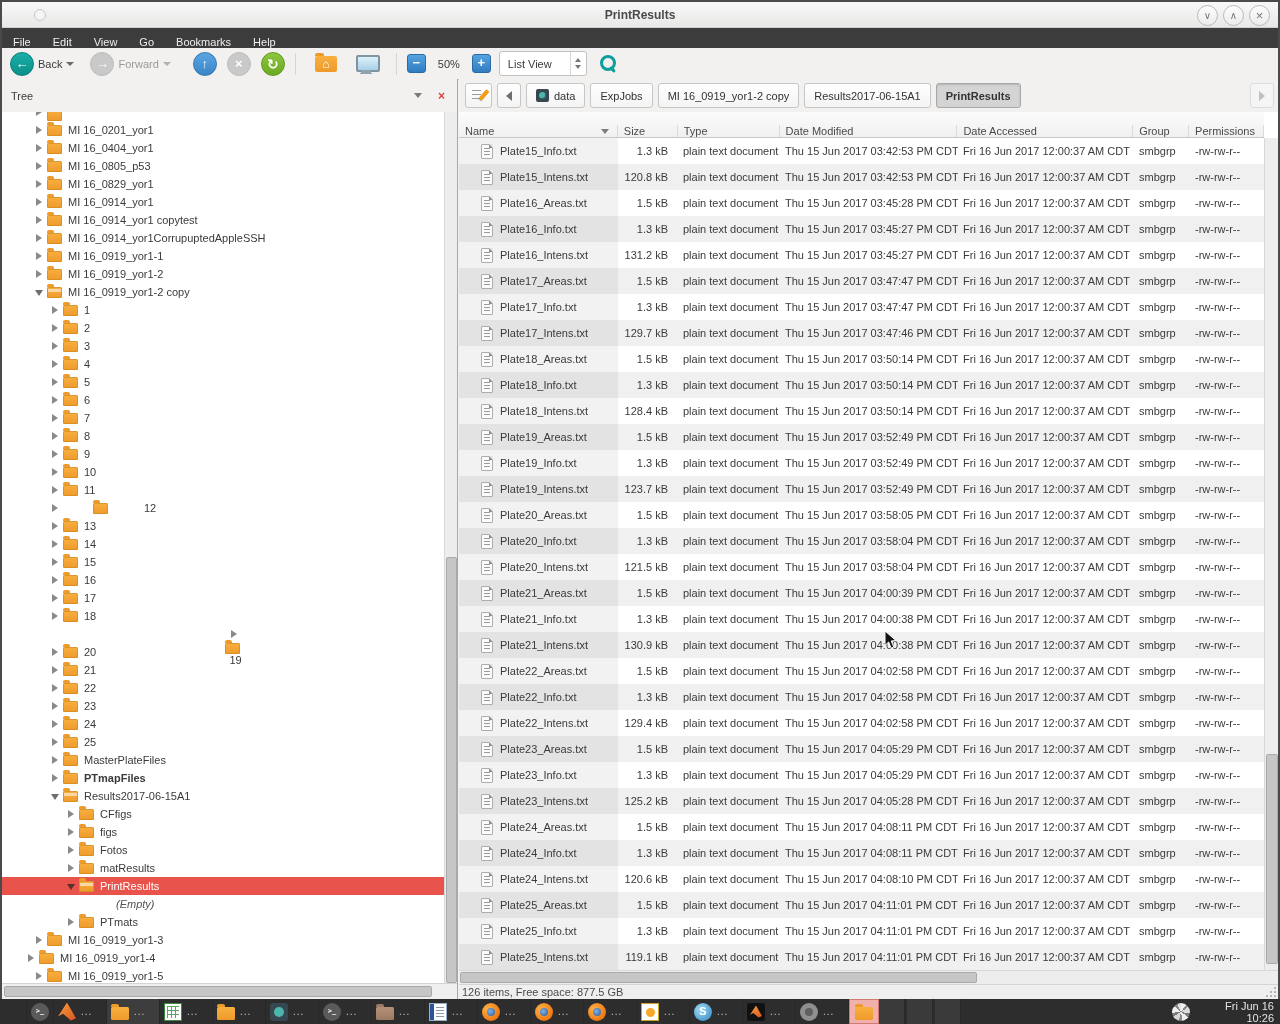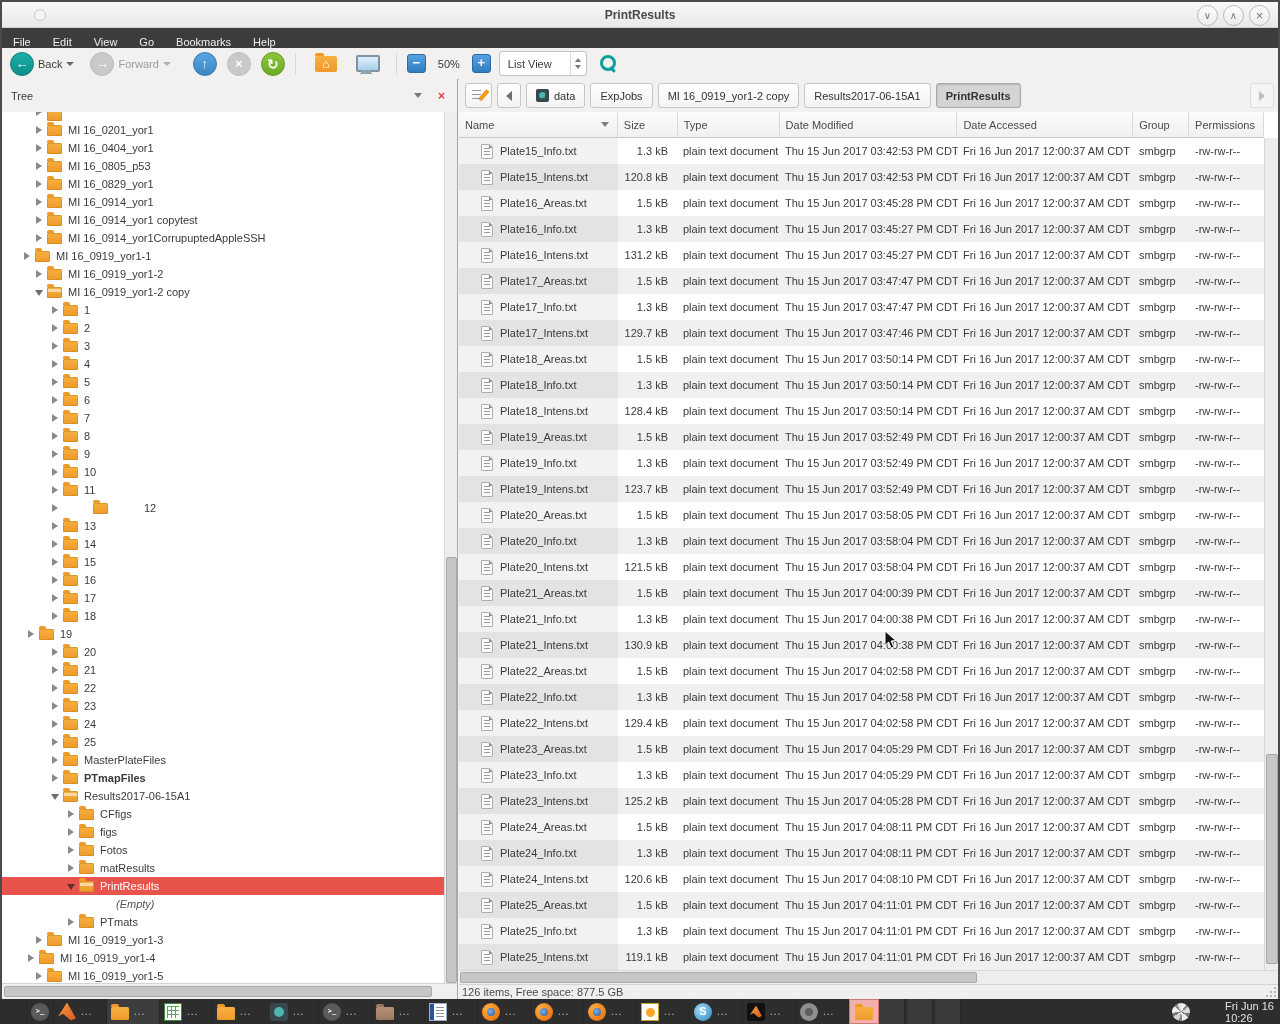--- a/index.html
+++ b/index.html
@@ -113,21 +113,21 @@
   .crumb.navprev{width:24px;justify-content:center;padding:0;}
   .arr-left{width:0;height:0;border-top:5px solid transparent;border-bottom:5px solid transparent;border-right:6px solid #6e6e6e;}
   .crumb.navnext{position:absolute;right:4px;top:4px;width:24px;justify-content:center;padding:0;margin:0;
                  background:#f5f5f5;border-color:#dcdcdc;}
   .arr-right{width:0;height:0;border-top:5px solid transparent;border-bottom:5px solid transparent;border-left:6px solid #bfbfbf;}
   .icon-disks{position:relative;width:13px;height:13px;border-radius:2px;background:#37474f;margin-right:5px;flex:none;}
   .icon-disks::after{content:'';position:absolute;left:3px;top:3px;width:7px;height:7px;border-radius:50%;
                      background:#4db6ac;box-shadow:inset -1px -1px 0 rgba(0,0,0,.4);}
 
   .listheader{position:absolute;left:0;top:33px;right:14px;height:26px;display:flex;
-              background:linear-gradient(#fcfcfc,#f0f0f0);border-bottom:1px solid #c8c8c8;}
+              background:linear-gradient(#fcfcfc,#f0f0f0);border-bottom:1px solid #c8c8c8;align-items:flex-end;}
   .hcell{display:flex;align-items:center;justify-content:space-between;padding:0 6px;
          border-right:1px solid #dadada;color:#4a4a4a;overflow:hidden;white-space:nowrap;}
   .sort-arrow{width:0;height:0;border-left:4px solid transparent;border-right:4px solid transparent;
               border-top:5px solid #7d7d7d;margin-right:2px;}
   .c0{width:159px;} .c1{width:60px;} .c2{width:102px;} .c3{width:178px;} .c4{width:176px;} .c5{width:56px;} .c6{width:75px;}
 
   .file-list{position:absolute;left:0;top:59px;right:14px;height:832px;overflow:hidden;}
   .lrow{display:flex;height:26px;line-height:26px;background:#fff;}
   .lrow:nth-child(even){background:#f0f0f0;}
   .cell{overflow:hidden;white-space:nowrap;flex:none;}
@@ -190,21 +190,21 @@
   .tbi-bluesphere{border-radius:50%;background:radial-gradient(circle at 35% 35%,#9fd8f5,#2e86c1);}
   .tbi-bluesphere::after{content:'S';position:absolute;left:0;right:0;top:2px;text-align:center;color:#fff;
       font-size:11px;font-weight:bold;}
   .tbi-gray-app{border-radius:50%;background:#8f8f8f;}
   .tbi-gray-app::after{content:'';position:absolute;left:5px;top:5px;width:8px;height:8px;border-radius:50%;background:#5f5f5f;}
   .tb-clock-area{margin-left:auto;display:flex;align-items:center;gap:7px;padding-right:6px;}
   .tbi-shutter{width:18px;height:18px;border-radius:50%;
       background:conic-gradient(#f0f0f0 0 35deg,#8a8a8a 35deg 55deg,#dcdcdc 55deg 100deg,#7a7a7a 100deg 125deg,
                  #ededed 125deg 170deg,#8a8a8a 170deg 195deg,#d6d6d6 195deg 240deg,#7a7a7a 240deg 265deg,
                  #efefef 265deg 310deg,#8a8a8a 310deg 335deg,#e2e2e2 335deg 360deg);}
-  .tb-clock{color:#e4e4e4;font-size:11px;line-height:12px;text-align:left;margin-left:28px;}
+  .tb-clock{color:#e4e4e4;font-size:11px;line-height:12px;text-align:right;margin-left:28px;}
 
   .mouse-cursor{position:absolute;left:884px;top:630px;width:14px;height:20px;z-index:50;}
 </style>
 </head>
 <body>
 
 <div class="screen">
   <div class="win">
 
     <div class="titlebar">
@@ -301,21 +301,21 @@
           <div class="tree-row" style="padding-left: 32px;">
             <span class="expander col"></span>
             <span class="icon-folder"></span>
             <span class="tree-label">MI 16_0914_yor1 copytest</span>
           </div>
           <div class="tree-row" style="padding-left: 32px;">
             <span class="expander col"></span>
             <span class="icon-folder"></span>
             <span class="tree-label">MI 16_0914_yor1CorrupuptedAppleSSH</span>
           </div>
-          <div class="tree-row" style="padding-left: 20px;">
+          <div class="tree-row" style="padding-left: 32px;">
             <span class="expander col"></span>
             <span class="icon-folder"></span>
             <span class="tree-label">MI 16_0919_yor1-1</span>
           </div>
           <div class="tree-row" style="padding-left: 32px;">
             <span class="expander col"></span>
             <span class="icon-folder"></span>
             <span class="tree-label">MI 16_0919_yor1-2</span>
           </div>
           <div class="tree-row" style="padding-left: 32px;">
@@ -406,21 +406,21 @@
           <div class="tree-row" style="padding-left: 48px;">
             <span class="expander col"></span>
             <span class="icon-folder"></span>
             <span class="tree-label">17</span>
           </div>
           <div class="tree-row" style="padding-left: 48px;">
             <span class="expander col"></span>
             <span class="icon-folder"></span>
             <span class="tree-label">18</span>
           </div>
-          <div class="tree-row" style="padding-left: 24px;">
+          <div class="tree-row" style="padding-left: 24px; flex-direction: column;">
             <span class="expander col"></span>
             <span class="icon-folder"></span>
             <span class="tree-label">19</span>
           </div>
           <div class="tree-row" style="padding-left: 48px;">
             <span class="expander col"></span>
             <span class="icon-folder"></span>
             <span class="tree-label">20</span>
           </div>
           <div class="tree-row" style="padding-left: 48px;">

